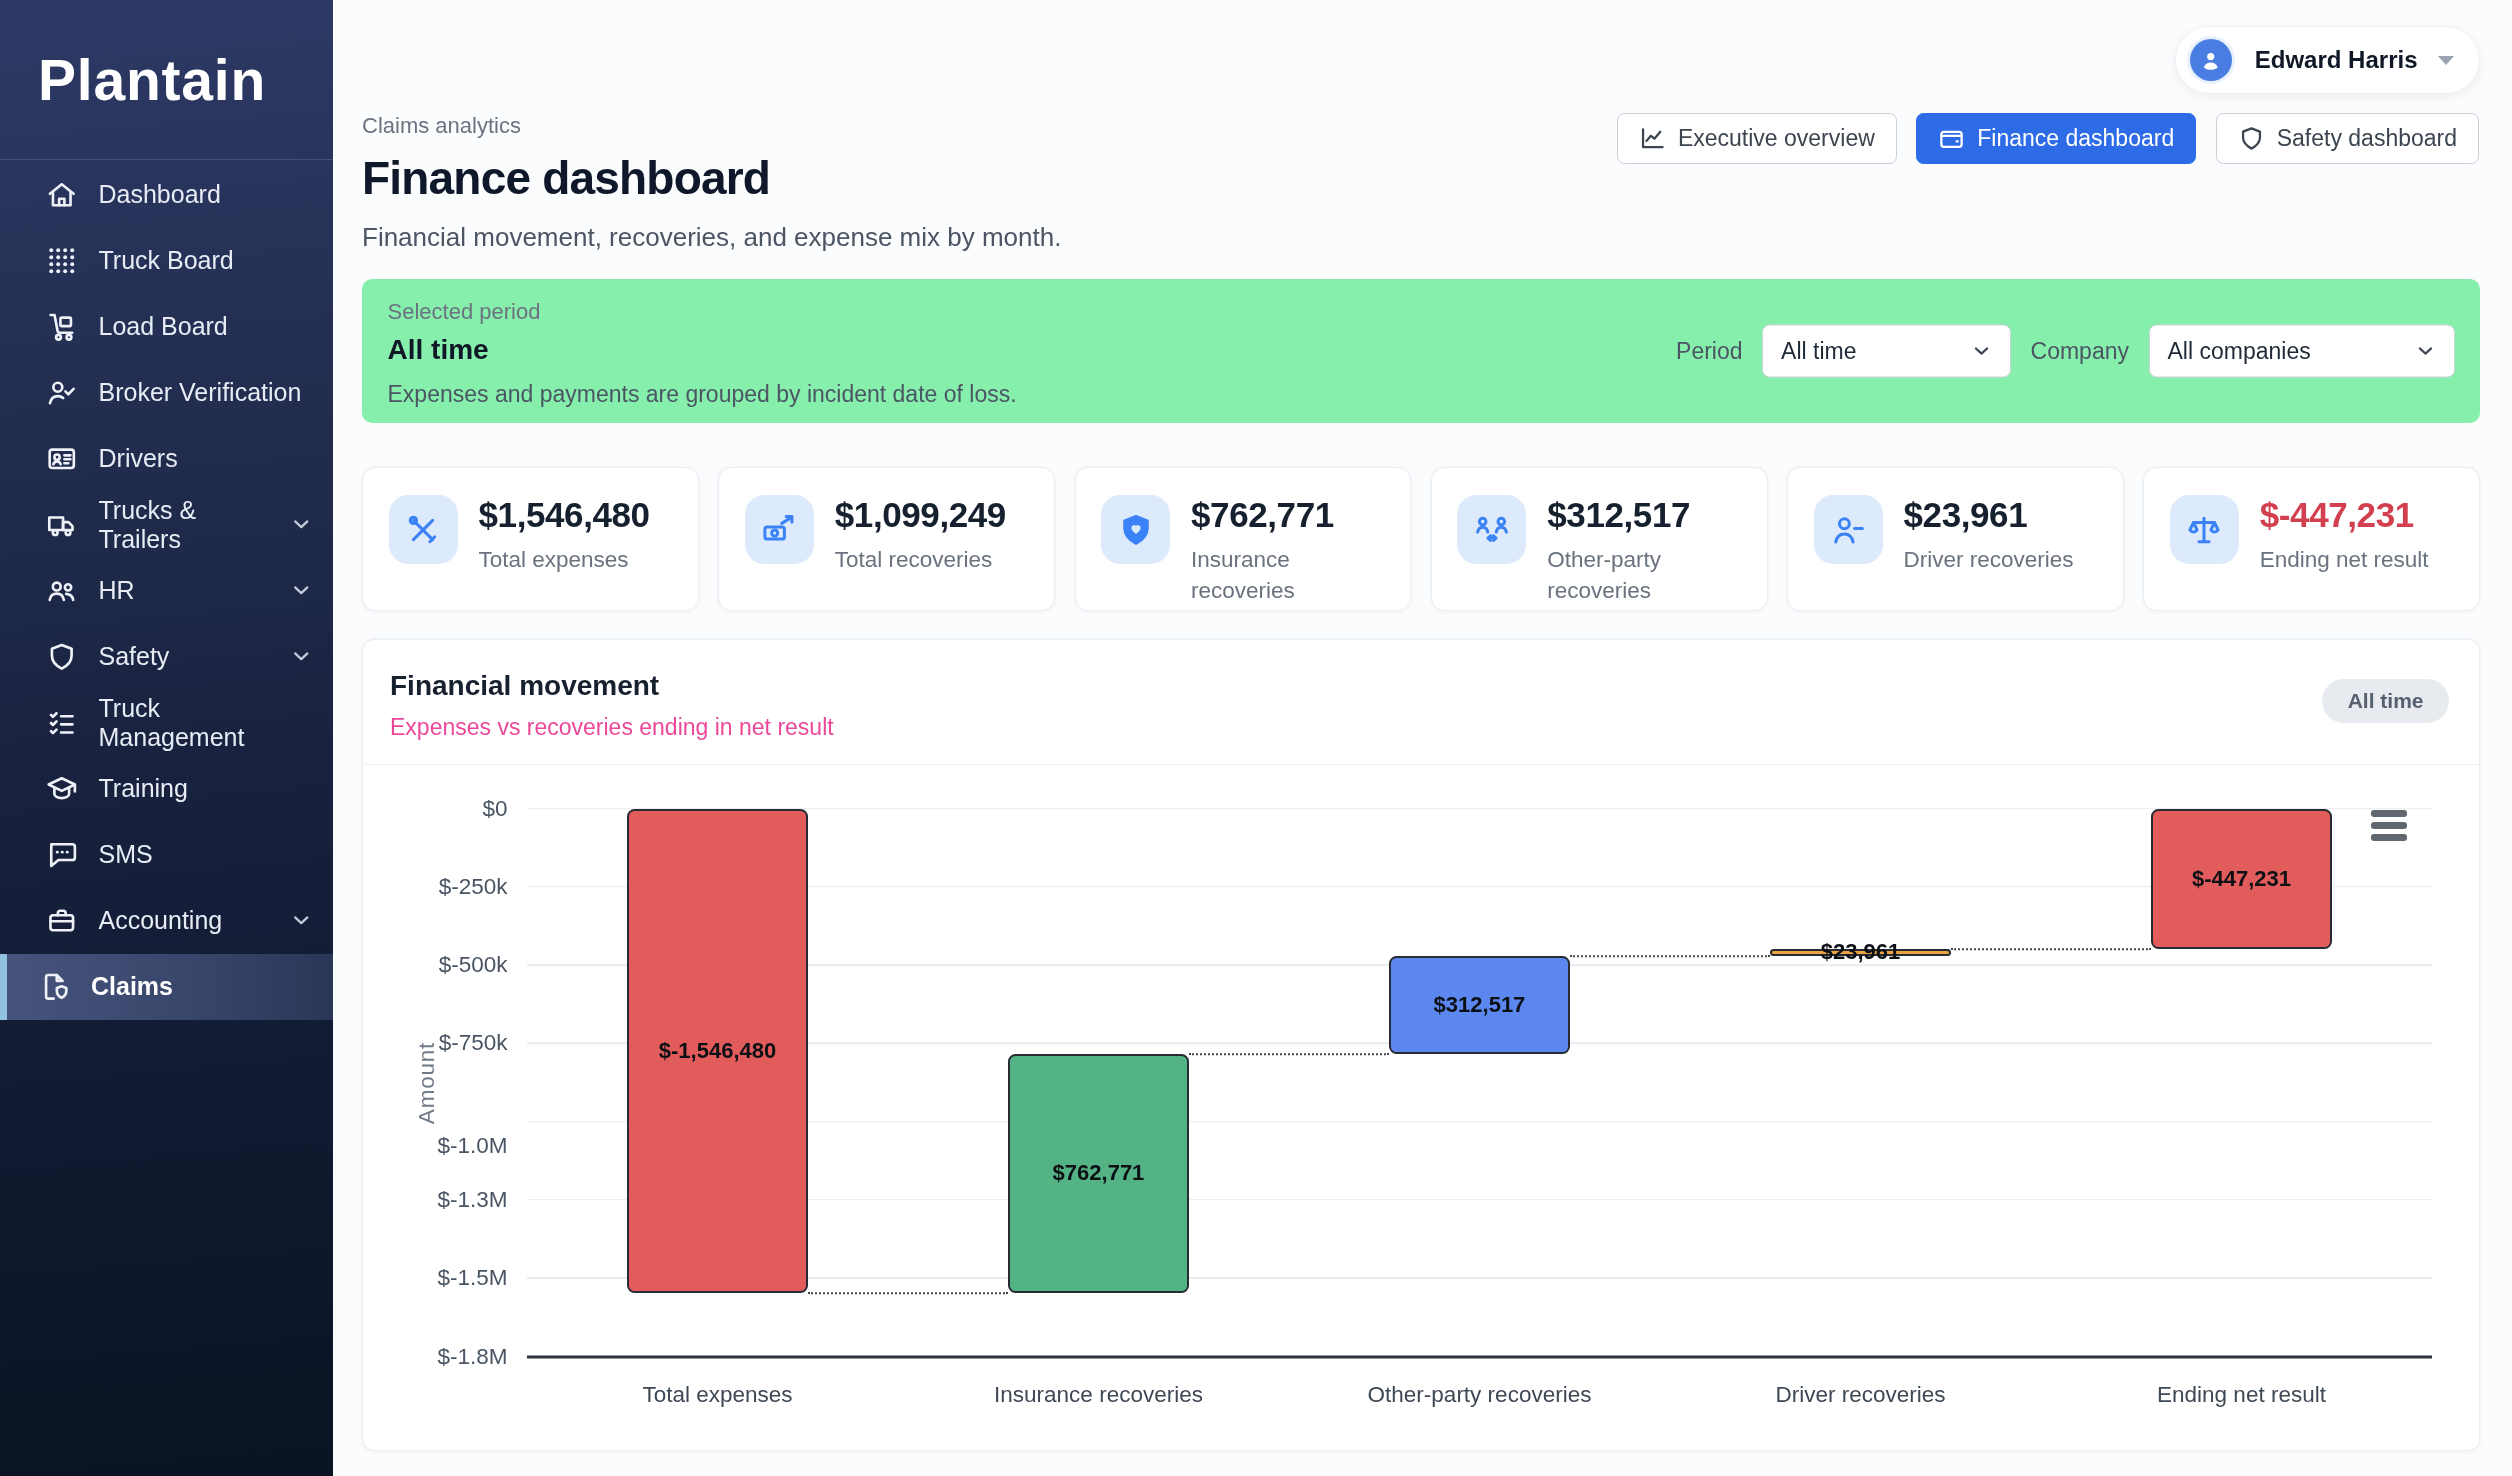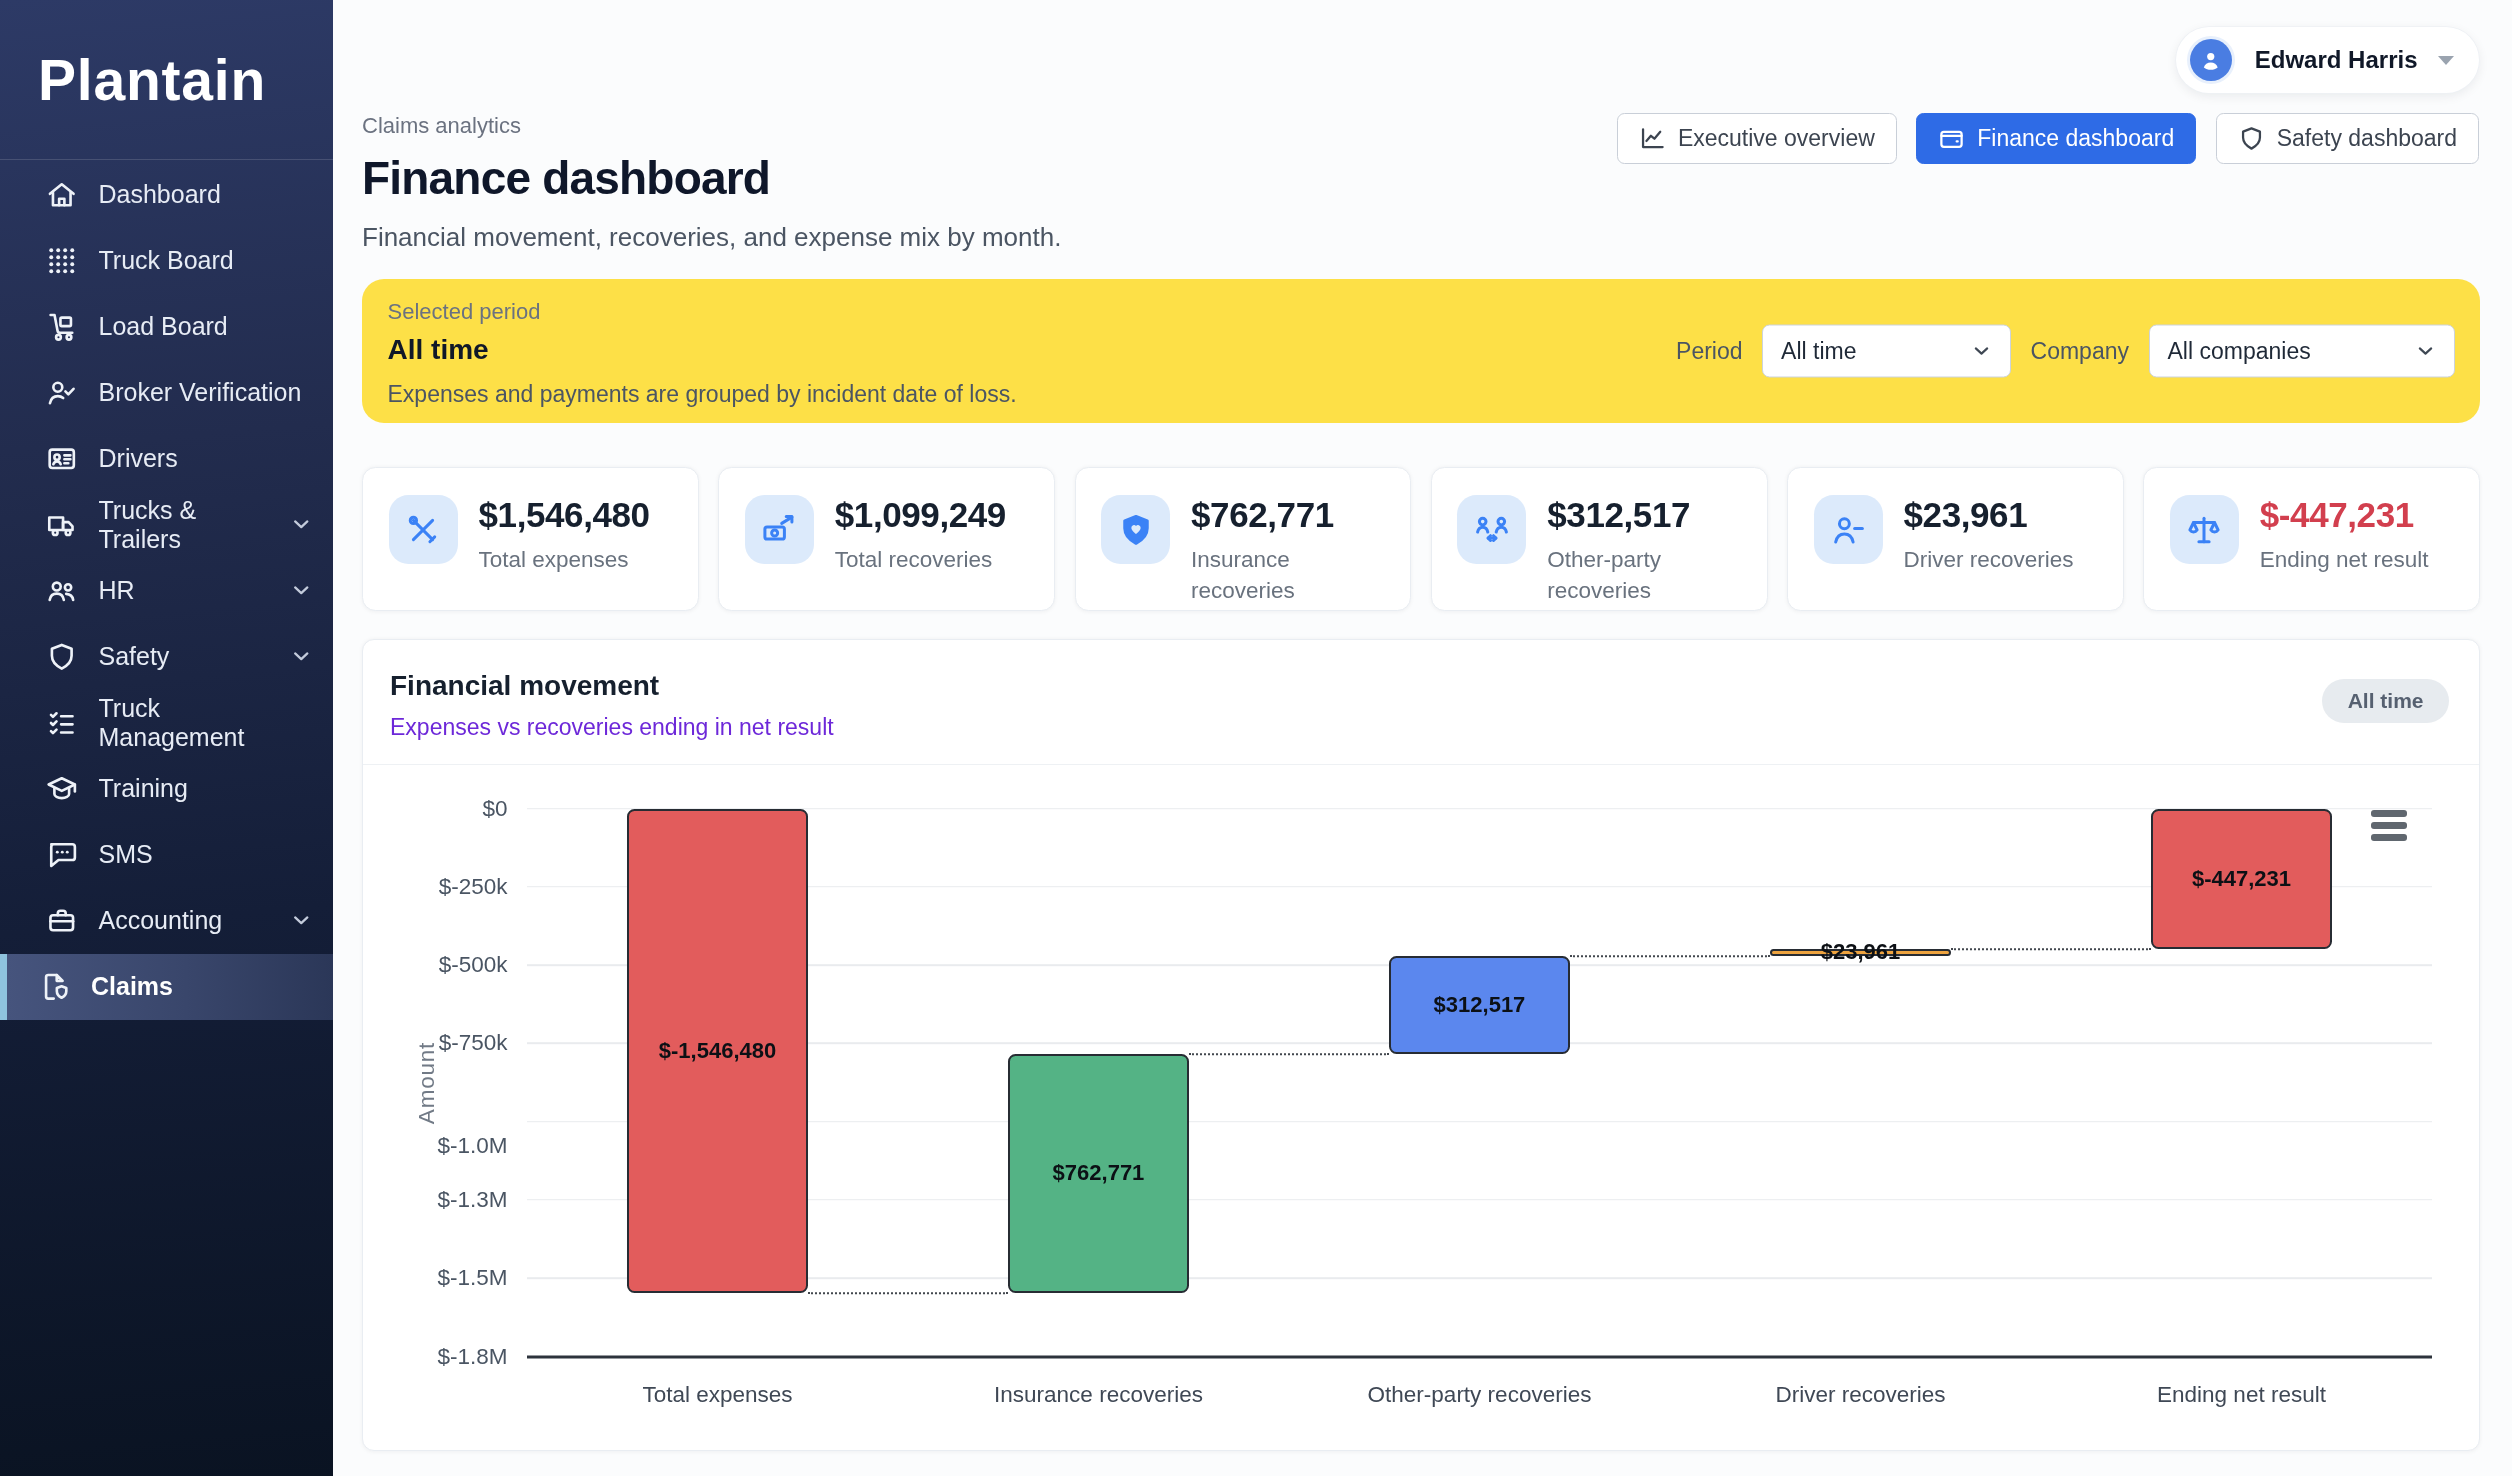--- a/index.html
+++ b/index.html
@@ -41,21 +41,21 @@
 
   .dash-switch { position:absolute; top:113px; right:33px; display:flex; gap:19.5px; }
   .switch-btn { height:51px; display:flex; align-items:center; gap:12px; padding:0 21px;
     background:#fff; border:1.5px solid #c9cfd8; border-radius:7.5px; font-size:23px; color:#3c4450;
     font-family:inherit; cursor:pointer; }
   .switch-btn .bicon svg { width:27px; height:27px; stroke:currentColor; fill:none; stroke-width:2; stroke-linecap:round; stroke-linejoin:round; }
   .switch-btn.primary { background:#2e6be6; border-color:#2e6be6; color:#ffffff; }
 
   
   .period-panel { position:absolute; left:29px; top:279px; width:2118px; height:144px;
-    background:#fde047; border-radius:22px; }
+    background:#86efac; border-radius:10px; }
   .pp-left { position:absolute; left:25.5px; top:19.5px; }
   .pp-label { font-size:22px; color:#6b7280; }
   .pp-value { font-size:28px; font-weight:700; color:#101828; margin-top:9px; }
   .pp-caption { font-size:23px; color:#4b5563; margin-top:15px; }
   .pp-controls { position:absolute; right:25.5px; top:50%; transform:translateY(-50%);
     display:flex; align-items:center; gap:19.5px; }
   .ctl-label { font-size:23px; color:#4b5563; }
   .select { height:53px; background:#fff; border:1.5px solid #ccd3dc; border-radius:7.5px;
     display:flex; align-items:center; justify-content:space-between; padding:0 18px;
     font-size:23px; color:#1f2937; cursor:pointer; }
@@ -73,21 +73,21 @@
   .kpi-icon svg { width:36px; height:36px; stroke:currentColor; fill:none; stroke-width:2; stroke-linecap:round; stroke-linejoin:round; }
   .kpi-value { font-size:35px; font-weight:700; color:#16202e; letter-spacing:-0.4px; }
   .kpi-value.neg { color:#d23f4e; }
   .kpi-label { font-size:22.5px; color:#69727e; margin-top:9px; line-height:31px; }
 
   
   .chart-card { position:absolute; left:29px; top:639px; width:2118px; height:812px;
     background:#fff; border:0.8px solid #e9edf2; border-radius:12px; box-shadow:0 0.8px 4.5px rgba(16,24,40,.05); }
   .chart-header { padding:30px 30px 22.5px 27px; border-bottom:1.5px solid #eef1f4; position:relative; }
   .chart-title { font-size:28px; font-weight:700; color:#16202e; }
-  .chart-sub { font-size:23px; color:#6d28d9; margin-top:12px; }
+  .chart-sub { font-size:23px; color:#ec4899; margin-top:12px; }
   .chart-badge { position:absolute; top:39px; right:30px; height:44px; line-height:44px;
     padding:0 25.5px; background:#e7ebef; border-radius:22.5px; font-size:21px; font-weight:700; color:#566070; }
   .chart-body { position:relative; height:687px; }
   .plot { position:absolute; left:164px; right:47px; top:44px; height:548px; }
 
   .gridline { position:absolute; left:0; right:0; height:1.5px; background:#e9ebee; transform:translateY(-0.8px); }
   .gridline.axisline { background:#2d333c; height:3px; transform:translateY(-1.5px); z-index:2; }
   .ytick { position:absolute; right:calc(100% + 19.5px); transform:translateY(-50%);
     font-size:22.5px; color:#4a5563; white-space:nowrap; }
   .y-axis-title { position:absolute; left:-141px; top:50%; transform:translateY(-50%) rotate(-90deg);

